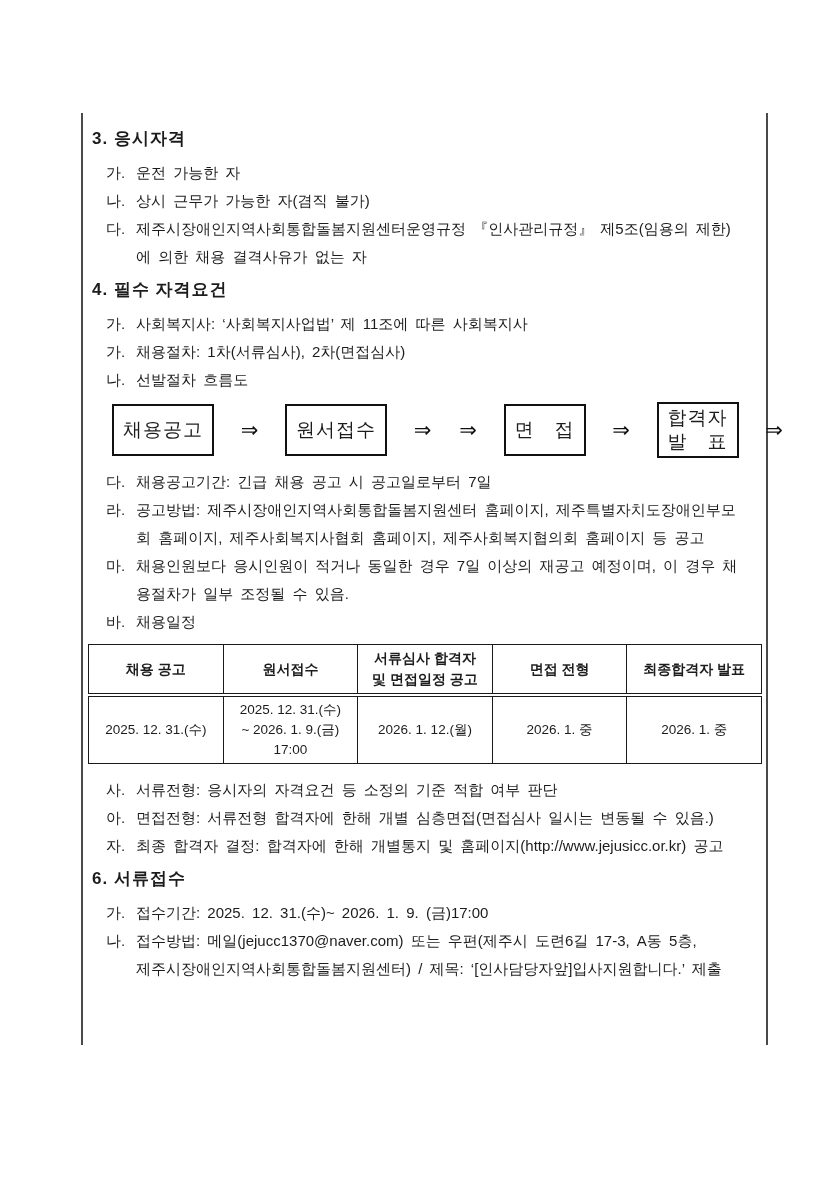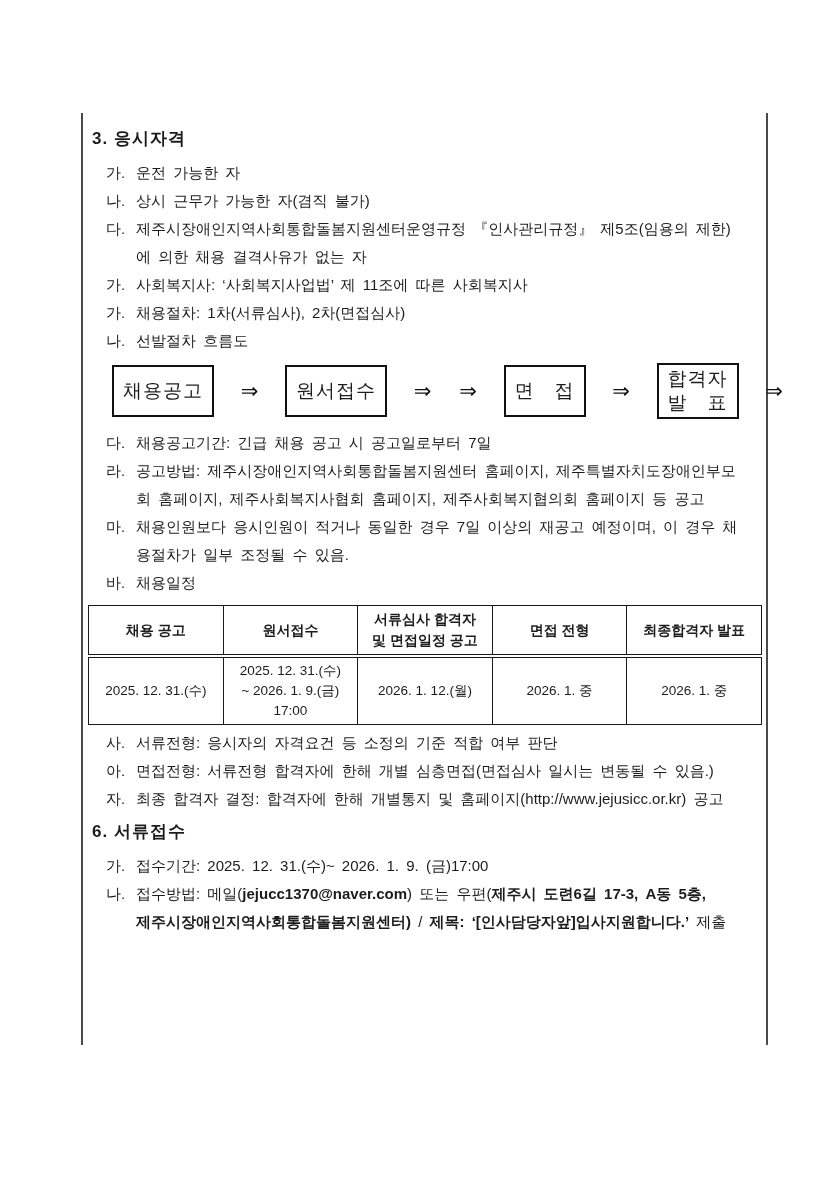--- a/index.html
+++ b/index.html
@@ -33,21 +33,21 @@
   .heading.first { margin-top: 0; }
   .item {
     display: flex;
     font-size: 15px;
     line-height: 28px;
     word-spacing: 3px;
     padding-left: 14px;
   }
   .item .label { flex: 0 0 30px; }
   .item .text { flex: 1; white-space: pre-line; }
-  .b { font-weight: 700; }
+  .b { font-weight: 400; }
   .mono-date { letter-spacing: 0; }
 
   .flow {
     display: flex;
     align-items: center;
     justify-content: space-between;
     width: 672px;
     margin: 8px 0 10px -4px;
     padding-left: 24px;
   }
@@ -71,21 +71,21 @@
     font-size: 21px;
     color: #111;
     padding: 0 1px;
     flex: 0 0 auto;
   }
 
   table.schedule {
     width: 674px;
     border-collapse: collapse;
     table-layout: fixed;
-    margin: 8px 0 4px -4px;
+    margin: 8px 0 12px -4px;
     padding-left: 6px;
   }
   table.schedule th, table.schedule td {
     border: 1.5px solid #1a1a1a;
     text-align: center;
     vertical-align: middle;
     white-space: pre-line;
     padding: 2px;
   }
   table.schedule th {
@@ -119,20 +119,21 @@
   <div class="item">
     <span class="label">나.</span>
     <span class="text">상시 근무가 가능한 자(겸직 불가)</span>
   </div>
   <div class="item">
     <span class="label">다.</span>
     <span class="text">제주시장애인지역사회통합돌봄지원센터운영규정 『인사관리규정』 제5조(임용의 제한)
 에 의한 채용 결격사유가 없는 자</span>
   </div>
 
+  <div class="heading">4.  필수 자격요건</div>
   <div class="item">
     <span class="label">가.</span>
     <span class="text">사회복지사: ‘사회복지사업법’ 제 11조에 따른 사회복지사</span>
   </div>
 
   <div class="item">
     <span class="label">가.</span>
     <span class="text">채용절차: 1차(서류심사), 2차(면접심사)</span>
   </div>
   <div class="item">

